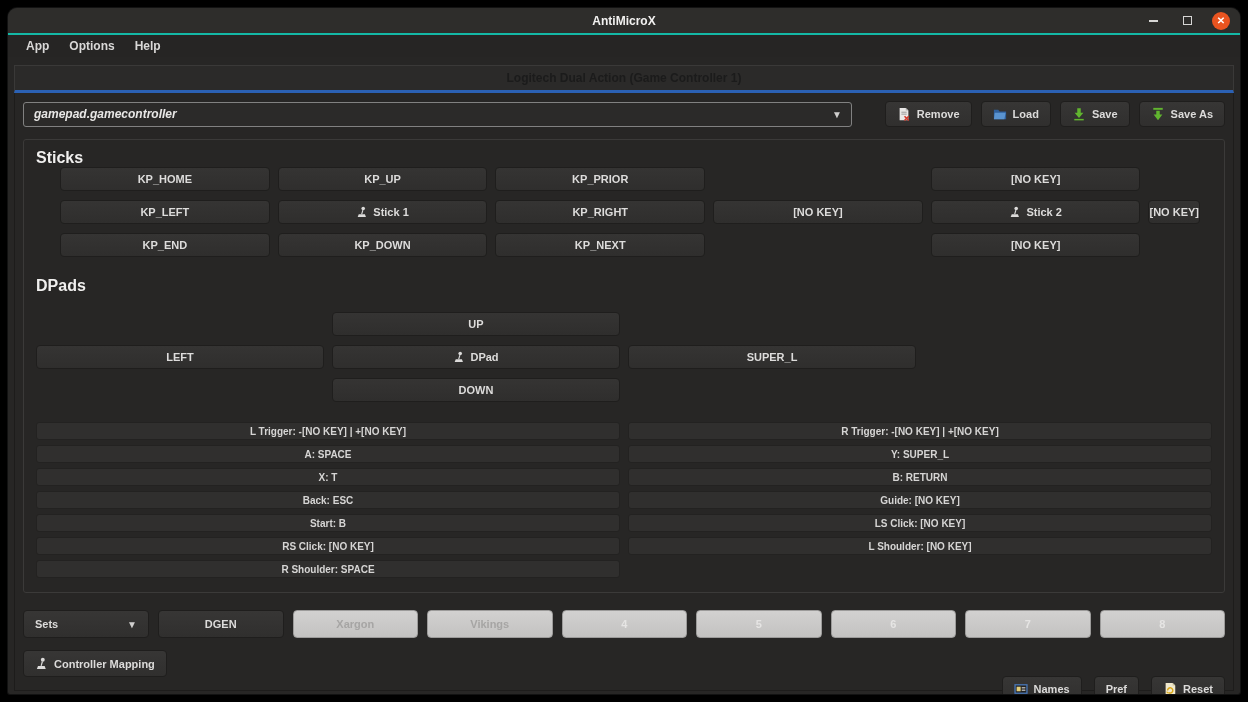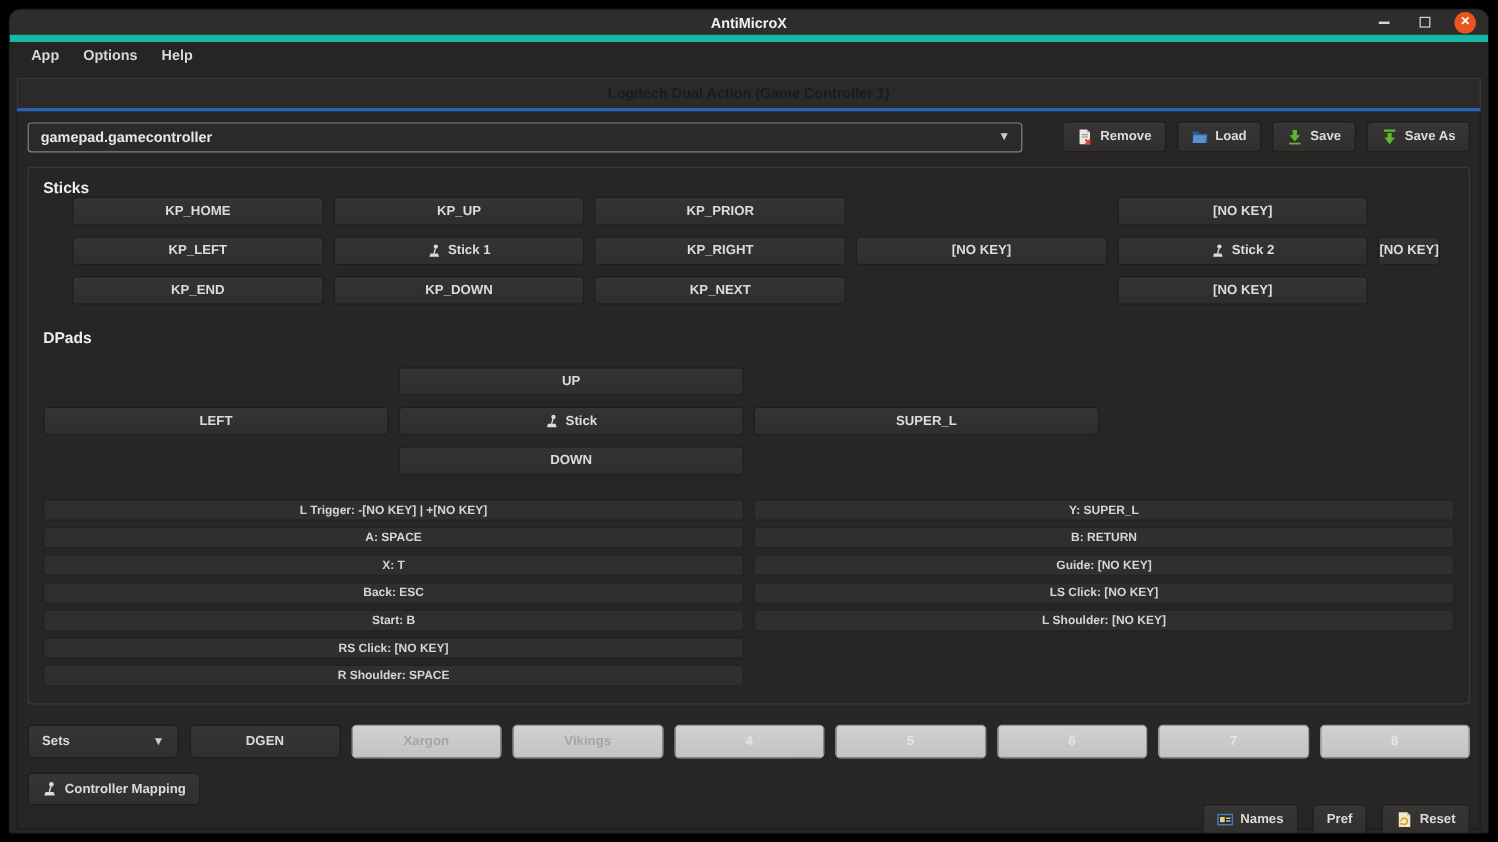--- a/index.html
+++ b/index.html
@@ -8,21 +8,21 @@
   .window {
     position:absolute; left:8px; top:8px; width:1232px; height:686px;
     background:#272625; border-radius:9px 9px 2px 2px; overflow:hidden;
     box-shadow:0 0 0 1px #121212; display:flex; flex-direction:column;
   }
 
   
   .titlebar {
     height:27px; background:#2e2d2b; flex:none; position:relative;
     display:flex; align-items:center; justify-content:center;
-    border-bottom:6px solid #14b8a6;
+    border-bottom:2px solid #14b8a6;
   }
   .titlebar .title { font-size:12px; font-weight:bold; color:#f2f1f0; }
   .win-controls { position:absolute; right:10px; top:0; height:100%; display:flex; align-items:center; gap:16px; }
   .wc { width:18px; height:18px; display:flex; align-items:center; justify-content:center; cursor:default; }
   .wc-min-glyph { width:9px; height:2px; background:#d7d6d5; }
   .wc-max-glyph { width:9px; height:9px; border:1.5px solid #d7d6d5; background:transparent; }
   .wc-close { background:#e95420; border-radius:50%; }
   .wc-close-glyph { color:#fff; font-size:10px; font-weight:bold; line-height:1; }
 
   
@@ -38,35 +38,35 @@
   .ctab-label { font-size:12px; font-weight:bold; color:#1b1b1b; }
   .pane {
     flex:1; border:1px solid #1d1c1b; border-top:none; background:#272625;
     padding:8px 8px 6px; display:flex; flex-direction:column; min-height:0;
   }
 
   
   .profile-row { flex:none; display:flex; align-items:center; margin-bottom:12px; }
   .combo {
     flex:1; height:25px; background:#2b2a29; border:1px solid #818181; border-radius:3px;
-    display:flex; align-items:center; padding:0 10px; position:relative; margin-right:33px;
+    display:flex; align-items:center; padding:0 10px; position:relative; margin-right:33px;font-style:italic;
   }
   .combo-text { font-size:12px; font-weight:bold; color:#e8e7e6; }
   .combo-arrow { position:absolute; right:9px; color:#cfcecd; font-size:10px; }
   .pbtns { display:flex; gap:9px; }
   .btn {
     height:26px; background:linear-gradient(#373635,#302f2e); border:1px solid #1f1e1d; border-radius:4px;
     color:#dcdbda; font-size:11px; font-weight:bold;
     display:flex; align-items:center; justify-content:center; gap:6px; padding:0 11px; white-space:nowrap;
   }
   .ic { display:flex; align-items:center; }
 
   
   .frame { flex:none; border:1px solid #3b3a39; border-radius:3px; padding:9px 12px 14px; }
-  .section-label { font-size:13px; font-weight:bold; color:#f0efee; }
+  .section-label { font-size:16px; font-weight:bold; color:#f0efee; }
 
   .sticks-grid { display:grid; grid-template-columns:repeat(5,1fr); gap:9px 8px; padding:0 12px 0 24px; }
   .dpads-grid  { margin-top:17px; display:grid; grid-template-columns:repeat(4,1fr); gap:9px 8px; }
   .c1{grid-column:1} .c2{grid-column:2} .c3{grid-column:3} .c4{grid-column:4} .c5{grid-column:5} .c6{grid-column:6}
   .kbtn {
     height:24px; background:linear-gradient(#353433,#2f2e2d); border:1px solid #1f1e1d; border-radius:4px;
     color:#dddcdb; font-size:11px; font-weight:bold;
     display:flex; align-items:center; justify-content:center; gap:5px; overflow:hidden;
   }
   .dpads-label { margin-top:20px; }
@@ -224,37 +224,38 @@
           <div class="kbtn c2">UP</div>
           <div class="kbtn c1">LEFT</div>
           <div class="kbtn c2">
             <span class="ic">
               <svg width="12" height="12" viewBox="0 0 14 14">
                   <circle cx="8.4" cy="2.9" r="2.1" fill="#dcdbda"></circle>
                   <path d="M8 4.8L6.6 9.6" stroke="#dcdbda" stroke-width="1.3"></path>
                   <path d="M3.2 9.6h7.2l1.2 3.2H2z" fill="#dcdbda"></path>
                 </svg>
             </span>
-            <span>Stick</span>
+            <span>DPad</span>
           </div>
           <div class="kbtn c3">SUPER_L</div>
           <div class="kbtn c2">DOWN</div>
         </div>
 
         <div class="assign-grid">
           <div class="assign-col">
             <div class="lbtn">L Trigger: -[NO KEY] | +[NO KEY]</div>
             <div class="lbtn">A: SPACE</div>
             <div class="lbtn">X: T</div>
             <div class="lbtn">Back: ESC</div>
             <div class="lbtn">Start: B</div>
             <div class="lbtn">RS Click: [NO KEY]</div>
             <div class="lbtn">R Shoulder: SPACE</div>
           </div>
           <div class="assign-col">
+            <div class="lbtn">R Trigger: -[NO KEY] | +[NO KEY]</div>
             <div class="lbtn">Y: SUPER_L</div>
             <div class="lbtn">B: RETURN</div>
             <div class="lbtn">Guide: [NO KEY]</div>
             <div class="lbtn">LS Click: [NO KEY]</div>
             <div class="lbtn">L Shoulder: [NO KEY]</div>
           </div>
         </div>
       </div>
 
       <div class="sets-row">

